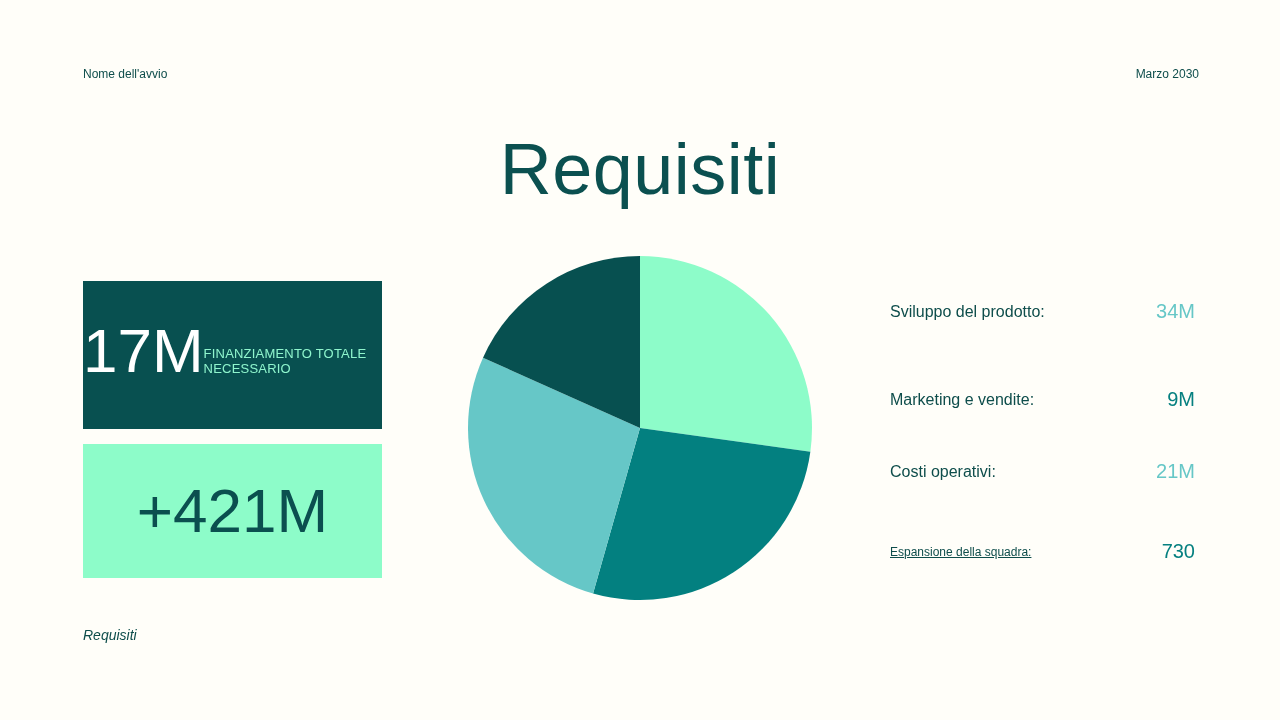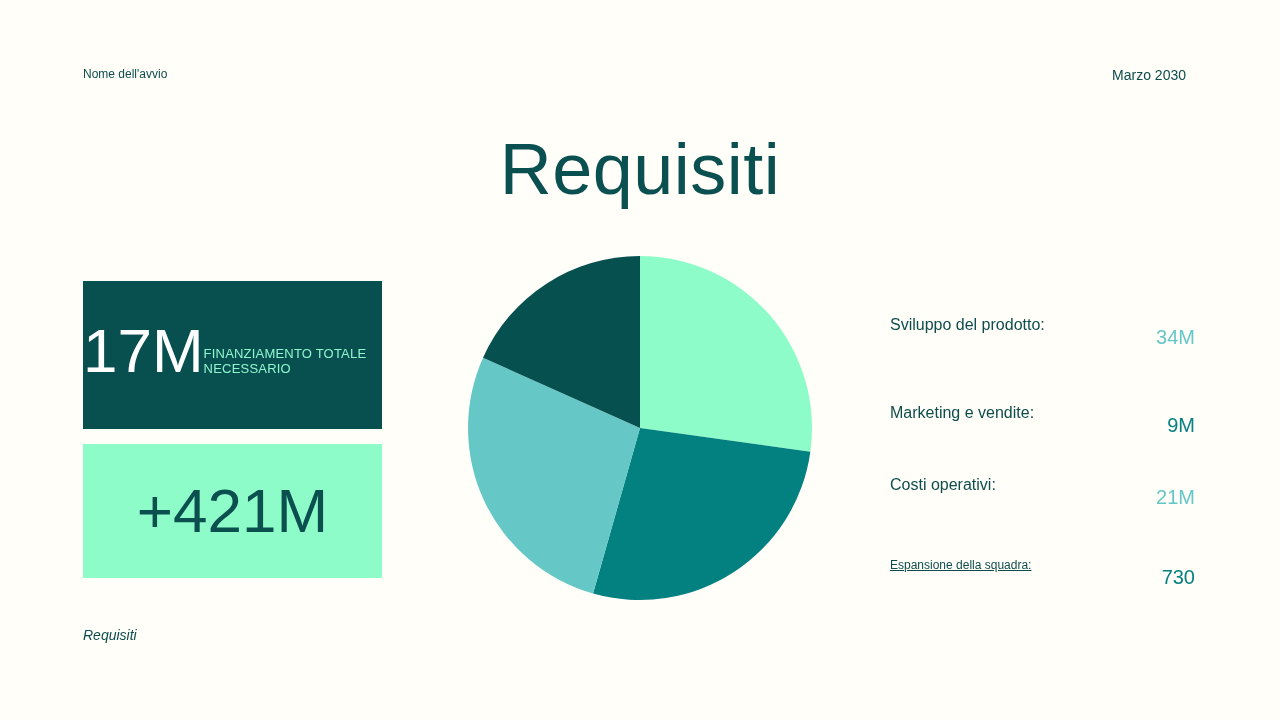--- a/index.html
+++ b/index.html
@@ -4,40 +4,40 @@
 <style>
   html, body { margin: 0; padding: 0; }
   body {
     width: 1280px; height: 720px; overflow: hidden;
     background: #fffef9;
     font-family: "Liberation Sans", sans-serif;
     color: #0b4f4f;
     position: relative;
   }
   .top-left { position: absolute; left: 83px; top: 67px; font-size: 12px; color: #0e4d4b; }
-  .top-right { position: absolute; right: 94px; top: 67px; font-size: 14px; color: #0e4d4b; }
+  .top-right { position: absolute; right: 81px; top: 67px; font-size: 12px; color: #0e4d4b; }
   .title {
     position: absolute; left: 0; width: 1280px; top: 128px;
     text-align: center; font-size: 72px; color: #0b5050; letter-spacing: 0.5px;
   }
   .card {
     position: absolute; left: 83px; width: 299px;
     display: flex; flex-direction: row; align-items: center; justify-content: center;
   }
   .card-total { top: 281px; height: 148px; background: #085050; color: #ffffff; }
   .card-total .big { font-size: 62px; line-height: 66px; margin-top: -8px; }
   .card-total .sub { font-size: 13px; color: #8ff5cd; margin-top: 12px; letter-spacing: 0.2px; }
   .card-plus { top: 444px; height: 134px; background: #8dfcc9; color: #0b4f4f; }
   .card-plus .big { font-size: 62px; line-height: 66px; }
   .pie { position: absolute; left: 466px; top: 254px; width: 348px; height: 348px; }
   .legend { position: absolute; left: 890px; width: 305px; }
   .legend-row { position: absolute; left: 0; width: 305px; display: flex; justify-content: space-between; align-items: center; }
   .legend-row .lbl { font-size: 16px; color: #0e4d4b; }
   .legend-row .lbl.small { font-size: 12px; text-decoration: underline; }
-  .legend-row .val { font-size: 20px; margin-top: 26px; }
+  .legend-row .val { font-size: 20px; }
   .footer { position: absolute; left: 83px; top: 627px; font-size: 14px; font-style: italic; color: #0e4d4b; }
 </style>
 </head>
 <body>
 
 <div class="top-left">Nome dell'avvio</div>
 <div class="top-right">Marzo 2030</div>
 
 <div class="title">Requisiti</div>
 

